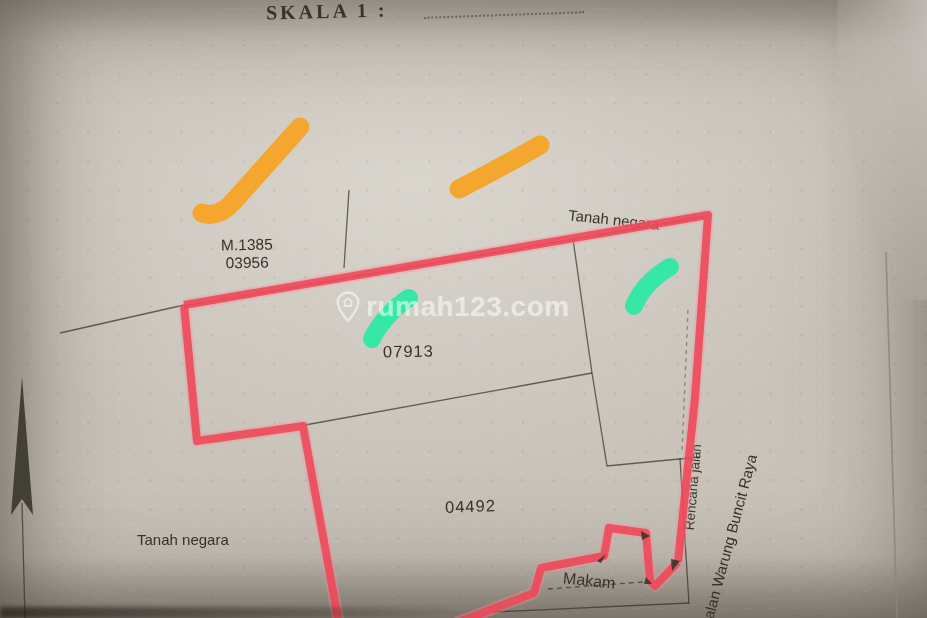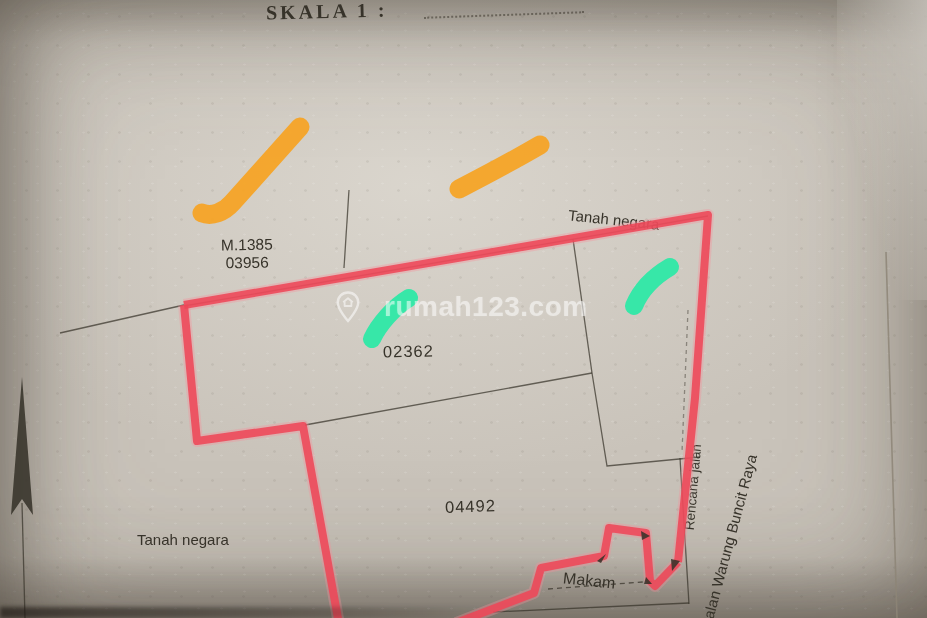--- a/index.html
+++ b/index.html
@@ -44,42 +44,42 @@
   .dashed2{stroke-dasharray:4,4;opacity:.45;}
   .crease{stroke:var(--color-crease,#8d8577);stroke-width:1.6;fill:none;opacity:.85;}
   .red{stroke:var(--color-boundary-red,#ee4758);stroke-width:8;fill:none;opacity:.88;
     stroke-linejoin:round;stroke-linecap:butt;}
   .red-glow{stroke:var(--color-boundary-red-glow,#f7909b);stroke-width:12;fill:none;opacity:.35;
     stroke-linejoin:round;}
   .orange{stroke:var(--color-highlight-orange,#f6a322);stroke-width:19;fill:none;opacity:.92;
     stroke-linecap:round;stroke-linejoin:round;}
   .teal{stroke:var(--color-highlight-teal,#2ee8a6);stroke-width:18;fill:none;opacity:.95;
     stroke-linecap:round;stroke-linejoin:round;}
-  .watermark{position:absolute;left:336px;top:291px;display:flex;align-items:center;gap:24px;
+  .watermark{position:absolute;left:336px;top:291px;display:flex;align-items:center;gap:6px;
     opacity:.55;color:var(--color-watermark-white,#fff);text-align:center;}
   .watermark .wm-text{font-size:28px;font-weight:bold;letter-spacing:.5px;
     text-shadow:0 0 2px rgba(255,255,255,.25);}
 </style>
 </head>
 <body>
 
 <div class="canvas">
 
   <div class="corner-light"></div>
 
   <div class="lbl title">SKALA 1 :</div>
   <div class="scale-line"></div>
 
   <div class="lbl parcel-ref">
     <div>M.1385</div>
     <div>03956</div>
   </div>
 
   <div class="lbl tn-top">Tanah negara</div>
-  <div class="lbl p04493">02362</div>
+  <div class="lbl p04493">07913</div>
   <div class="lbl p04492">04492</div>
   <div class="lbl tn-left">Tanah negara</div>
   <div class="lbl makam">Makam</div>
   <div class="lbl rencana">Rencana jalan</div>
   <div class="lbl street">Jalan Warung Buncit Raya</div>
 
   <svg class="overlay" width="927" height="618" viewBox="0 0 927 618">
 
     <path class="pencil" d="M60,333 L184,305"></path>
     <path class="pencil" d="M349,190 L344,268"></path>

